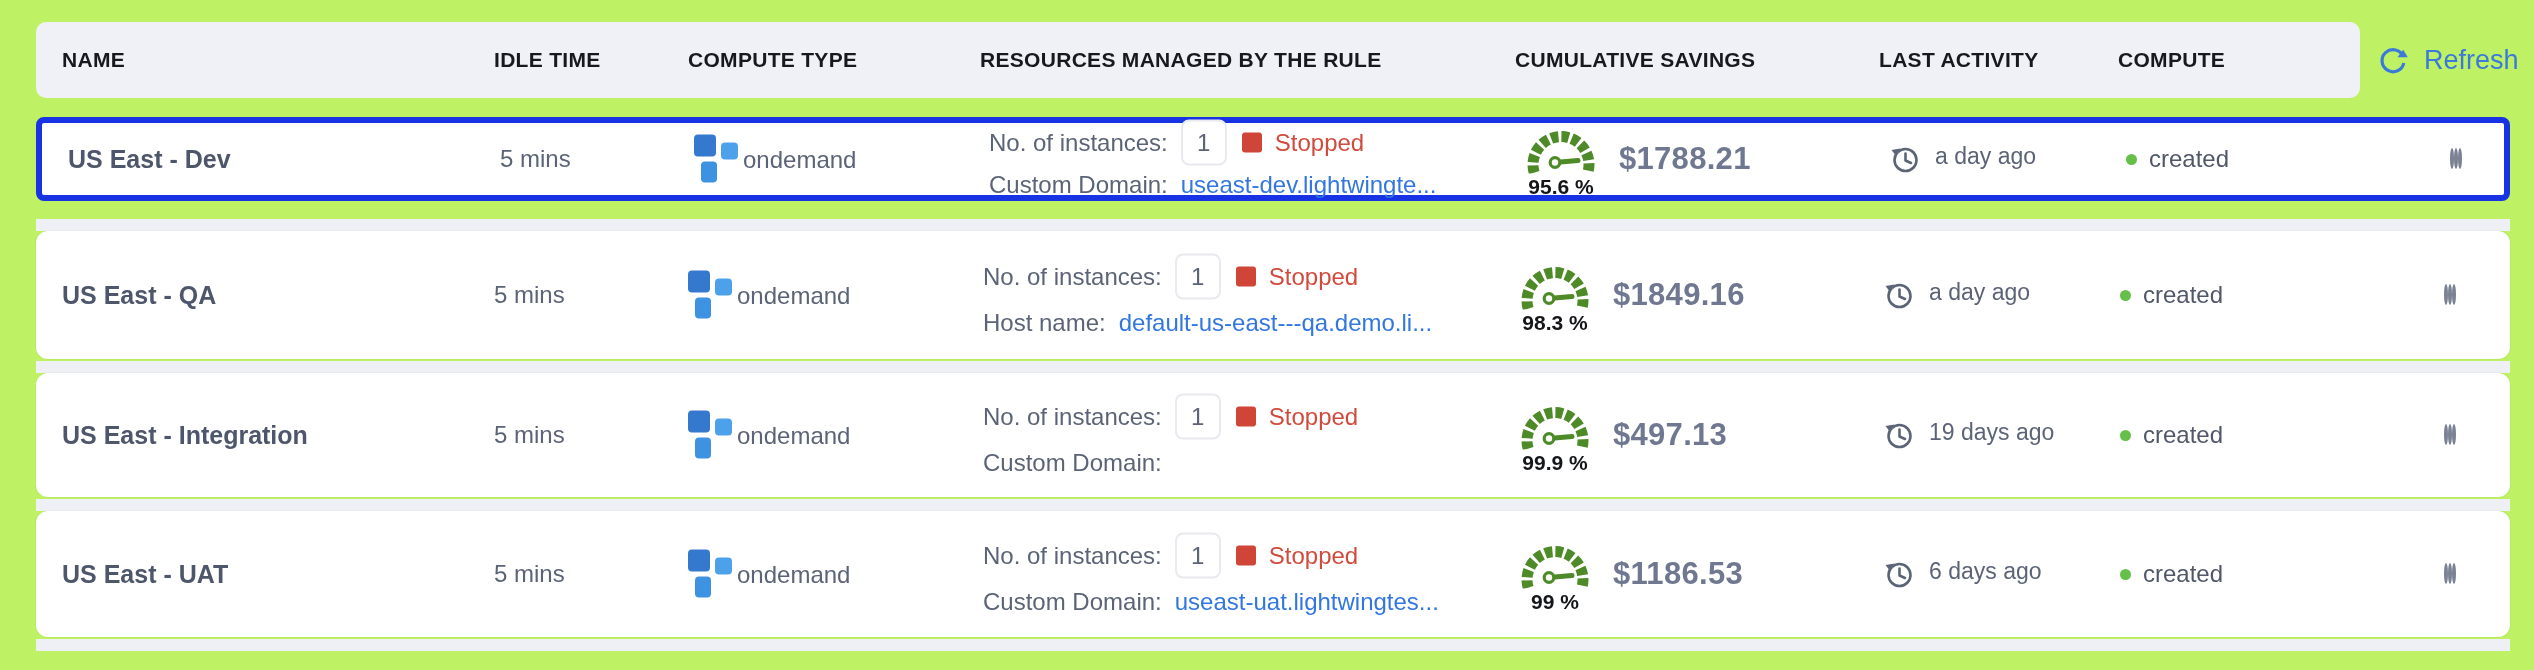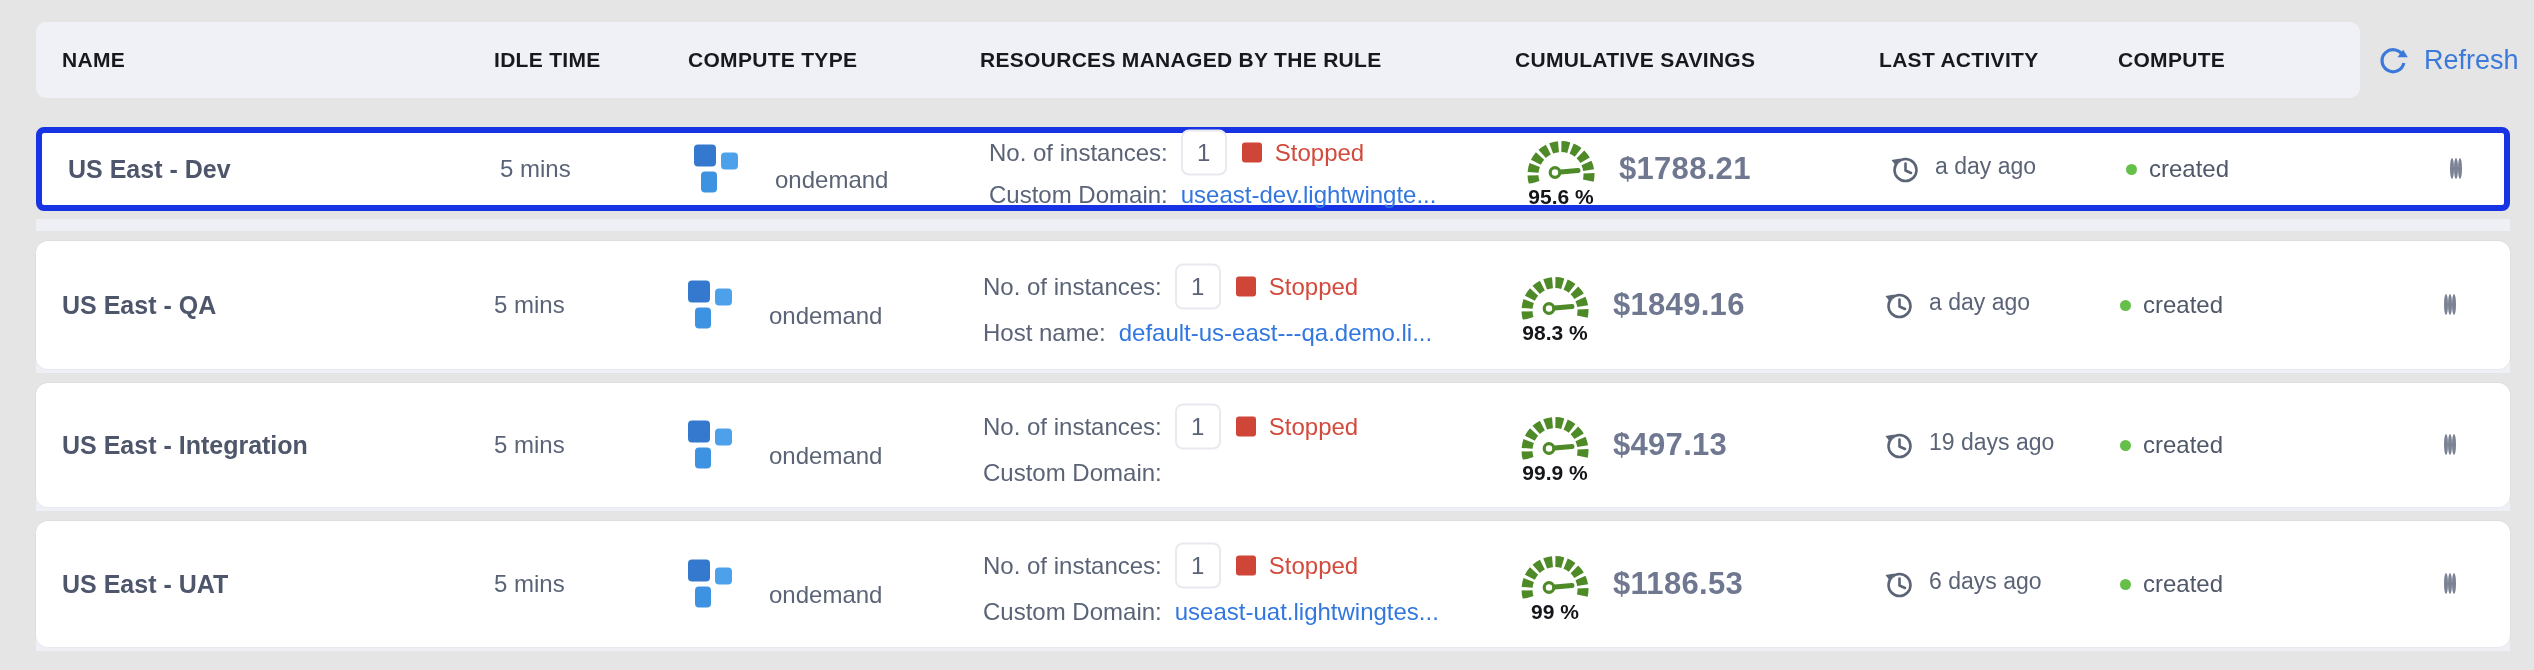--- a/index.html
+++ b/index.html
@@ -1,39 +1,39 @@
 <!DOCTYPE html>
 <html><head>
 <meta charset="utf-8">
 <style>
   html,body{margin:0;padding:0;}
   body{width:2534px;height:670px;background:#ffffff;font-family:"Liberation Sans",sans-serif;-webkit-font-smoothing:antialiased;}
-  .page{position:relative;width:2534px;height:670px;overflow:hidden;background:#e5e5e5;}
+  .page{position:relative;width:2534px;height:670px;overflow:hidden;background:#bef264;}
 
   
   .thead{position:absolute;left:36px;top:22px;width:2324px;height:76px;background:#f0f1f6;border-radius:10px;}
   .thead .col{position:absolute;top:50%;transform:translateY(-50%);font-size:21px;font-weight:700;color:#17191f;letter-spacing:.3px;white-space:nowrap;}
   .col-name{left:26px;} .col-idle{left:458px;} .col-compute{left:652px;}
   .col-res{left:944px;} .col-savings{left:1479px;} .col-last{left:1843px;} .col-status{left:2082px;}
 
   .refresh{position:absolute;left:2378px;top:60px;transform:translateY(-50%);display:flex;align-items:center;gap:16px;color:#3b79da;font-size:27px;cursor:pointer;white-space:nowrap;}
 
   
   .strip{position:absolute;left:36px;width:2474px;height:12px;background:#eff0f5;}
   .s1{top:219px;} .s2{top:361px;} .s3{top:499px;} .s4{top:639px;}
 
   
-  .row{position:absolute;left:36px;width:2474px;background:#ffffff;border-radius:12px;box-shadow:0 0 0 1px rgba(30,35,60,.03);box-sizing:border-box;margin-top:10px;}
+  .row{position:absolute;left:36px;width:2474px;background:#ffffff;border-radius:12px;box-shadow:0 0 0 1px rgba(30,35,60,.03);box-sizing:border-box;}
   .row.selected{border:6px solid #1733e3;border-radius:8px;box-shadow:none;}
   .r1{top:117px;height:84px;} .r2{top:231px;height:128px;} .r3{top:373px;height:124px;} .r4{top:511px;height:126px;}
 
   .cell{position:absolute;top:50%;transform:translateY(-50%);white-space:nowrap;}
   .c-name{left:26px;font-size:25px;font-weight:700;color:#4e566b;}
   .c-idle{left:458px;font-size:24px;color:#5b6477;}
-  .c-compute{left:652px;display:flex;align-items:flex-end;gap:35px;font-size:24px;color:#5b6477;}
+  .c-compute{left:652px;display:flex;align-items:center;gap:3px;font-size:24px;color:#5b6477;}
   .c-res{left:947px;display:flex;flex-direction:column;gap:9px;justify-content:space-between;}
   .row.selected .c-res{gap:5px;}
   .res-line{display:flex;align-items:center;gap:13px;font-size:24px;color:#5b6477;}
   .chip{display:flex;align-items:center;justify-content:center;width:42px;height:42px;background:#fff;border:2px solid #e9eaf0;border-radius:8px;color:#5b6477;font-size:24px;}
   .stop-sq{width:20px;height:20px;background:#cf4537;border-radius:3px;margin-left:2px;}
   .stopped{color:#d24a3c;font-size:24px;}
   .rlink{color:#3277e0;font-size:24px;cursor:pointer;}
   .c-gauge{left:1477px;width:84px;text-align:center;line-height:1;}
   .pct{margin-top:2px;font-size:21px;font-weight:700;color:#14161a;}
   .c-money{left:1577px;font-size:31px;font-weight:700;color:#6f7890;letter-spacing:.3px;}

